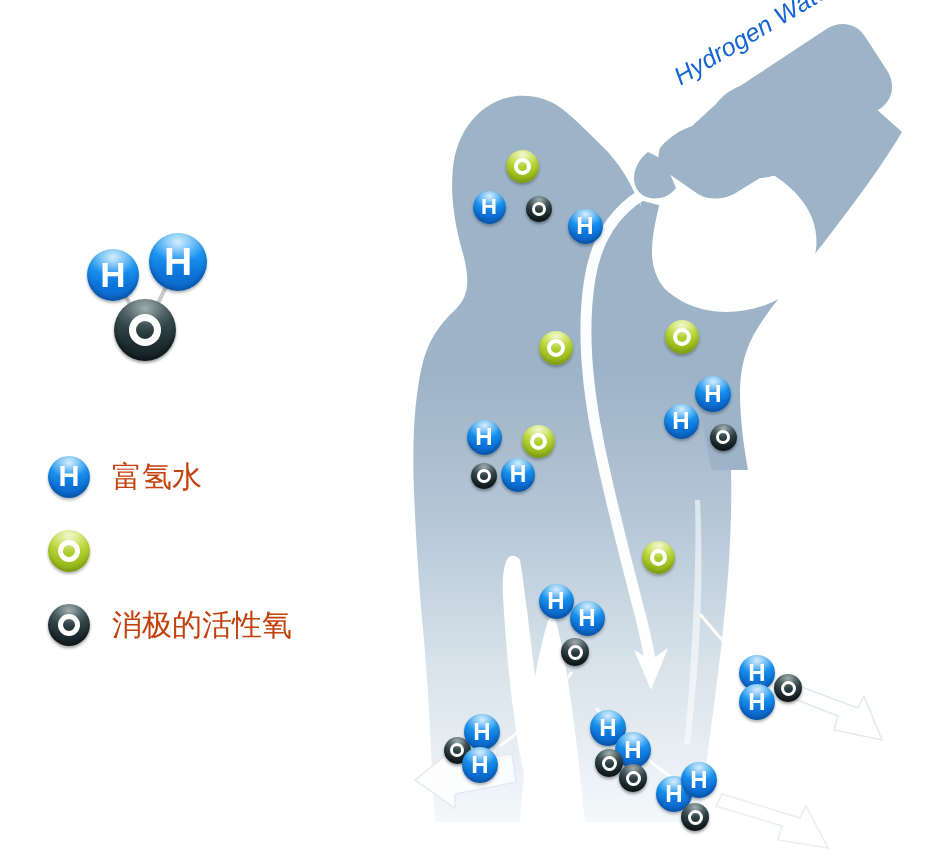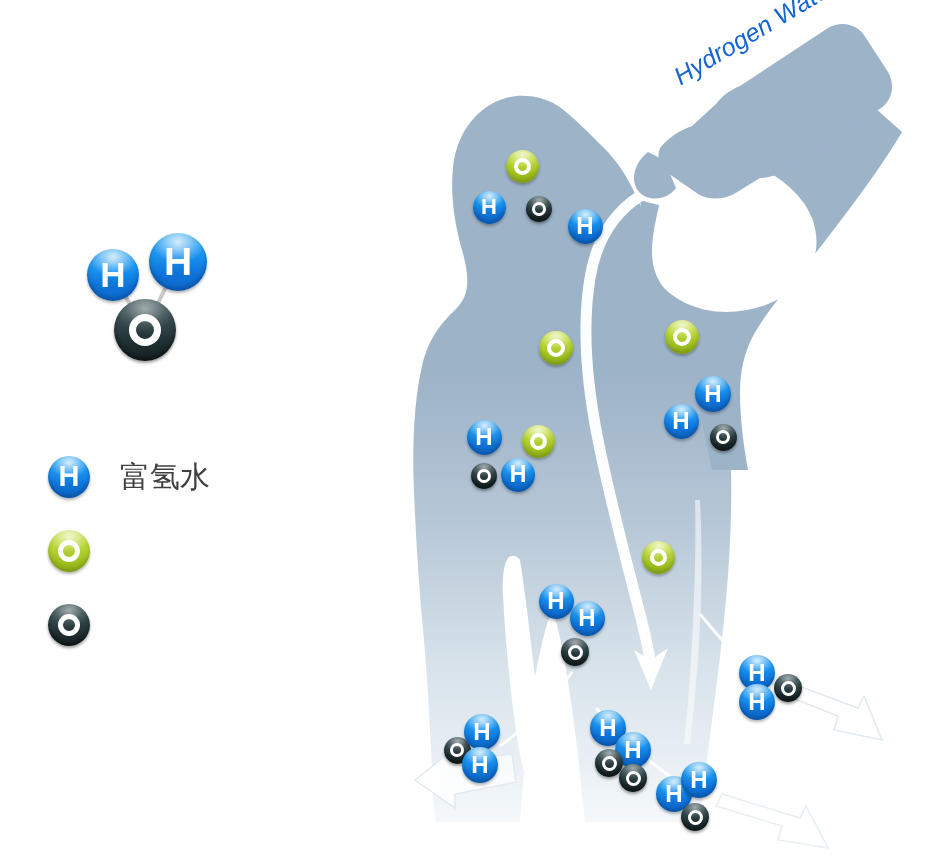--- a/index.html
+++ b/index.html
@@ -49,22 +49,22 @@
   .atom.ring .glyph{
     border-radius:50%;
     border-style:solid;border-color:#ffffff;
     background:transparent;
   }
 
   
   #legend{position:absolute;left:48px;top:440px;width:340px;}
   .legend-row{position:relative;height:74px;}
   .legend-label{
-    position:absolute;left:72px;top:50%;transform:translateY(-50%);
-    font-size:30px;color:#404040;white-space:nowrap;
+    position:absolute;left:64px;top:50%;transform:translateY(-50%);
+    font-size:30px;color:#c2410c;white-space:nowrap;
     font-family:"DejaVu Sans","Liberation Sans",sans-serif;
   }
 
   
   #h2o{position:absolute;left:60px;top:255px;width:200px;height:140px;}
   .bond{
     position:absolute;height:4px;background:#c9c9c9;border-radius:2px;
     transform-origin:0 50%;
   }
 
@@ -279,20 +279,21 @@
       </div>
       <div class="legend-row">
         <div class="atom og ring" style="width: 42px; height: 42px; left: 0px; top: 16px;">
           <span class="glyph" style="width: 22px; height: 22px; border-width: 5px; box-sizing: border-box;"></span>
         </div>
       </div>
       <div class="legend-row">
         <div class="atom od ring" style="width: 42px; height: 42px; left: 0px; top: 16px;">
           <span class="glyph" style="width: 22px; height: 22px; border-width: 5px; box-sizing: border-box;"></span>
         </div>
+        <div class="legend-label">消极的活性氧</div>
       </div>
     </div>
 
   <div id="body-atoms">
       <div class="atom og ring" style="width: 33px; height: 33px; left: 505.5px; top: 149.5px;">
         <span class="glyph" style="width: 17px; height: 17px; border-width: 4px; box-sizing: border-box;"></span>
       </div>
       <div class="atom h" style="width: 33px; height: 33px; left: 472.5px; top: 190.5px;">
         <span class="glyph" style="font-size: 22px; font-family: &quot;Liberation Sans&quot;, &quot;DejaVu Sans&quot;, sans-serif; font-weight: bold; margin-top: -1px;">H</span>
       </div>

